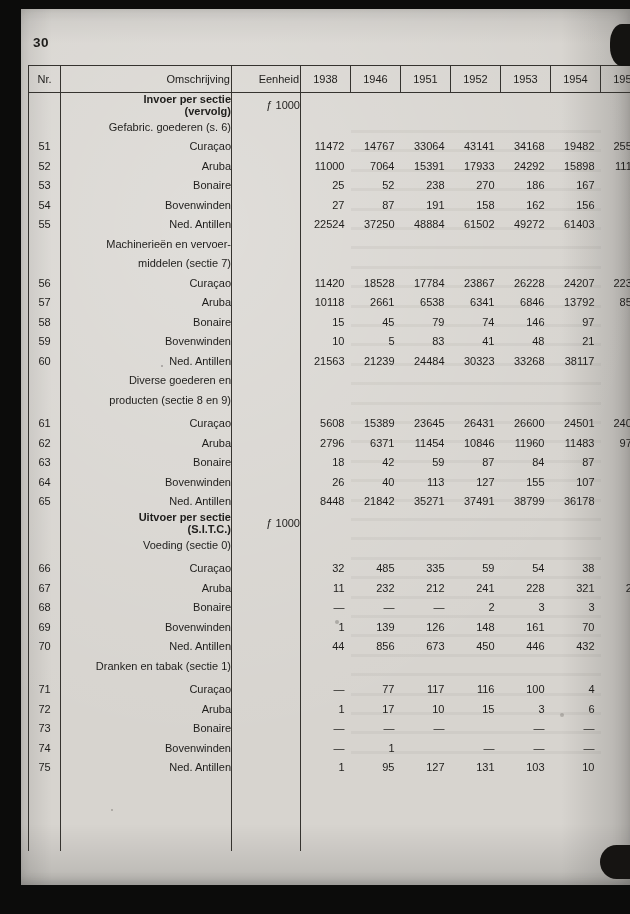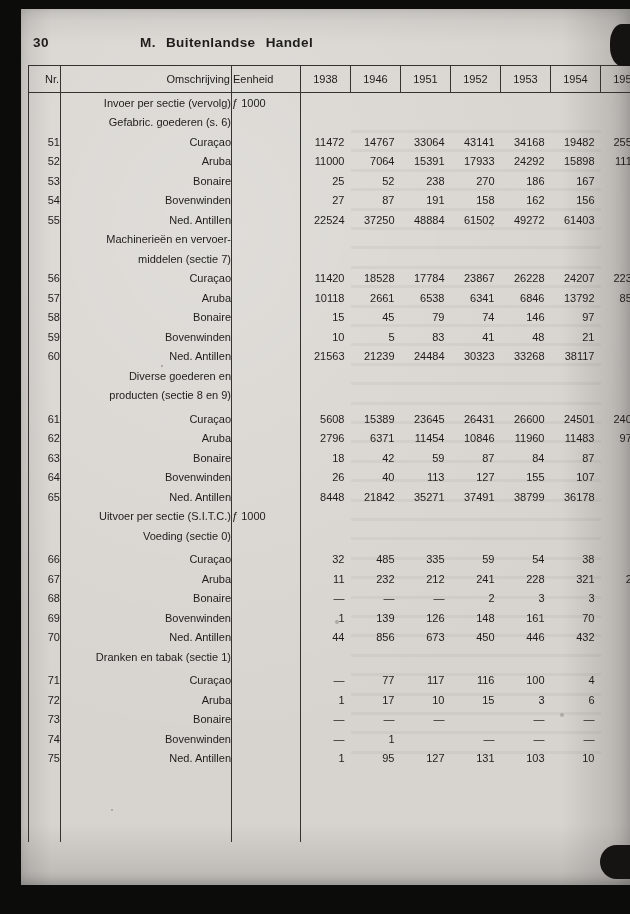--- a/index.html
+++ b/index.html
@@ -13,28 +13,28 @@
           #d7d4cf;
         box-shadow: inset -10px 0 14px rgba(0,0,0,0.12), inset 0 -5px 10px rgba(0,0,0,0.10);}
   .page-num{position:absolute;left:12px;top:26px;font-size:13.5px;font-weight:700;letter-spacing:0.5px;}
   .page-title{position:absolute;left:119px;top:26px;font-size:13.5px;font-weight:700;
               letter-spacing:0.4px;word-spacing:6px;}
   table.stats{position:absolute;left:7px;top:56px;width:584px;border-collapse:collapse;
               table-layout:fixed;font-size:11px;border-top:1px solid #35332f;}
   th{font-weight:normal;font-size:11px;height:24px;text-align:center;
      border-bottom:1px solid #35332f;}
   td{height:19.5px;padding:0;vertical-align:middle;}
-  .c-nr{width:29px;border-left:1px solid #35332f;border-right:1px solid #35332f;text-align:right;}
+  .c-nr{width:29px;border-left:1px solid #35332f;border-right:1px solid #35332f;text-align:center;}
   .c-label{width:160px;border-right:1px solid #35332f;text-align:right;padding-left:9px;}
-  .c-eenheid{width:66px;border-right:1px solid #35332f;text-align:left;}
+  .c-eenheid{width:66px;border-right:1px solid #35332f;text-align:right;}
   .c-year{width:47px;}
   th.c-year{border-right:1px solid #35332f;}
   th.c-year:last-child{border-right:none;}
   td.c-year{text-align:right;padding-right:6px;}
-  tr.bold .c-label{font-weight:400;padding-left:37px;}
+  tr.bold .c-label{font-weight:700;padding-left:37px;}
   tr.extra td{padding-top:4px;}
   tr.filler td{height:74px;}
   .blob-top-right{position:absolute;right:0;top:24px;width:20px;height:42px;background:#141311;
                   border-radius:60% 0 0 60% / 45% 0 0 45%;}
   .blob-bottom-right{position:absolute;right:0;top:845px;width:30px;height:34px;background:#161412;
                      border-radius:55% 0 0 55% / 50% 0 0 50%;}
   .bleed{position:absolute;right:34px;top:112px;width:250px;height:646px;opacity:0.05;
          filter:blur(0.6px);pointer-events:none;
          background:repeating-linear-gradient(to bottom, transparent 0 9px, #4a4740 9px 12px, transparent 12px 19.4px);}
   .speck{position:absolute;left:0;top:0;width:2px;height:2px;border-radius:50%;
@@ -42,21 +42,20 @@
          box-shadow:140px 356px 0 rgba(40,38,34,.35), 315px 612px 0 1px rgba(40,38,34,.25),
                     470px 215px 0 rgba(40,38,34,.3), 540px 705px 0 1px rgba(40,38,34,.22),
                     90px 800px 0 rgba(40,38,34,.3);}
 </style>
 </head>
 <body>
 
 <div class="scan">
   <div class="page">
     <span class="page-num">30</span>
-    <span class="page-title">M. Buitenlandse Handel</span>
     <table class="stats">
       <thead>
         <tr id="head-row">
             <th class="c-nr">Nr.</th>
             <th class="c-label">Omschrijving</th>
             <th class="c-eenheid">Eenheid</th>
             <th class="c-year">1938</th>
             <th class="c-year">1946</th>
             <th class="c-year">1951</th>
             <th class="c-year">1952</th>

